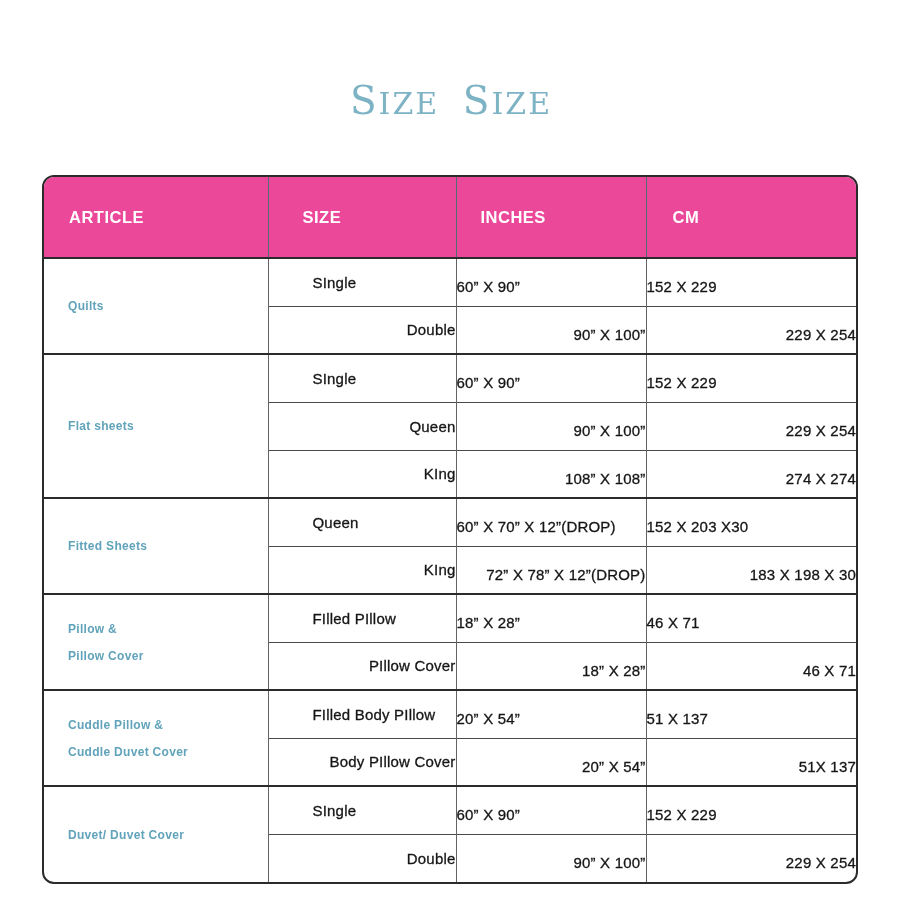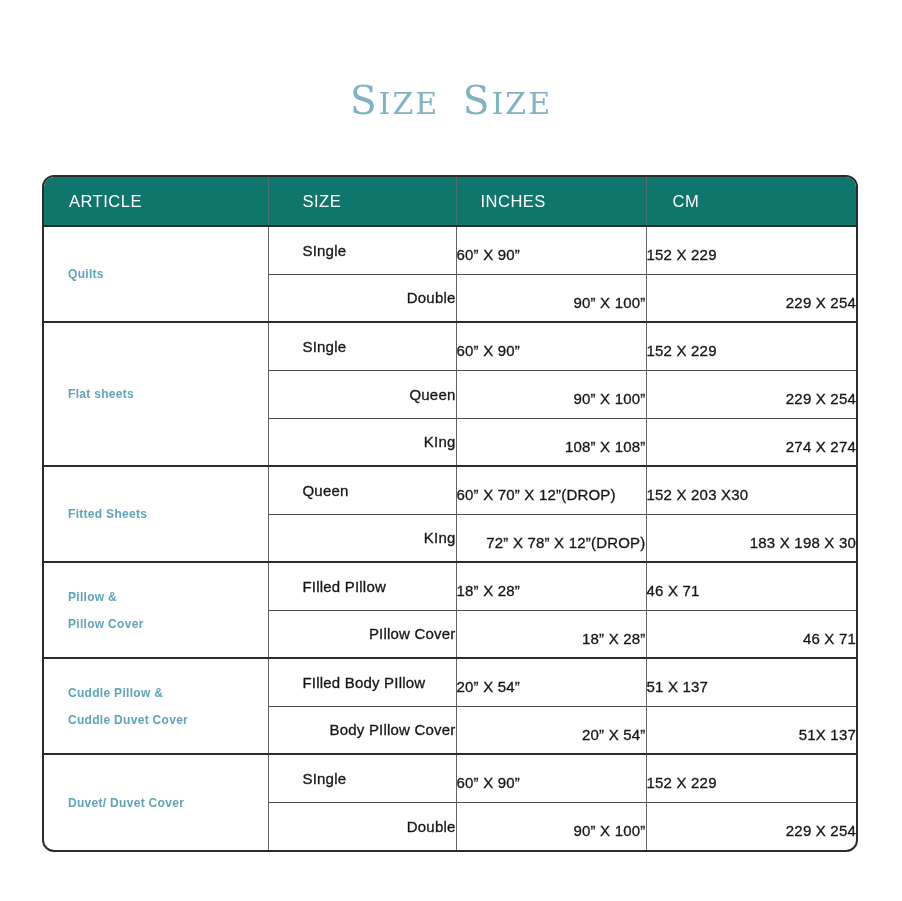--- a/index.html
+++ b/index.html
@@ -50,29 +50,29 @@
   table.size-chart {
     width: 100%;
     border-collapse: collapse;
     table-layout: fixed;
   }
   col.c-article { width: 224px; }
   col.c-size    { width: 188px; }
   col.c-inches  { width: 190px; }
 
   thead th {
-    background: #0f766e;
+    background: #ec4899;
     color: #ffffff;
     height: 48px;
     text-align: left;
     font-size: 16.5px;
-    font-weight: normal;
+    font-weight: bold;
     letter-spacing: 0.5px;
     border-bottom: 2px solid #2b2b2b;
-    padding: 0;
+    padding: 16px;
   }
   th.h-article { padding-left: 25px; }
   th.h-size    { padding-left: 34px; border-left: 1px solid #4f6e76; }
   th.h-inches  { padding-left: 24px; border-left: 1px solid #4f6e76; margin-top: 20px; }
   th.h-cm      { padding-left: 26px; border-left: 1px solid #4f6e76; }
 
   tbody tr { height: 48px; }
   tbody td {
     padding: 0;
     vertical-align: middle;
@@ -82,21 +82,21 @@
     -webkit-text-stroke: 0.3px #161616;
   }
   td.article {
     padding-left: 24px;
     font-weight: bold;
     font-size: 12px;
     color: #61a3ba;
     -webkit-text-stroke: 0 transparent;
     letter-spacing: 0.3px;
   }
-  td.size   { padding-left: 34px; border-left: 1px solid #636363; margin-left: 30px; }
+  td.size   { padding-left: 44px; border-left: 1px solid #636363; margin-left: 30px; }
   td.inches { padding-top: 9px; border-left: 1px solid #636363; }
   td.cm     { padding-top: 9px; border-left: 1px solid #636363; }
 
   
   tbody tr.group-start td { border-top: 2px solid #2b2b2b; }
   tbody tr.row-inner td   { border-top: 1px solid #4a4a4a; text-align: right; }
 
   .article-line:empty { display: none; }
   .article-line + .article-line { margin-top: 13px; }
 </style>

